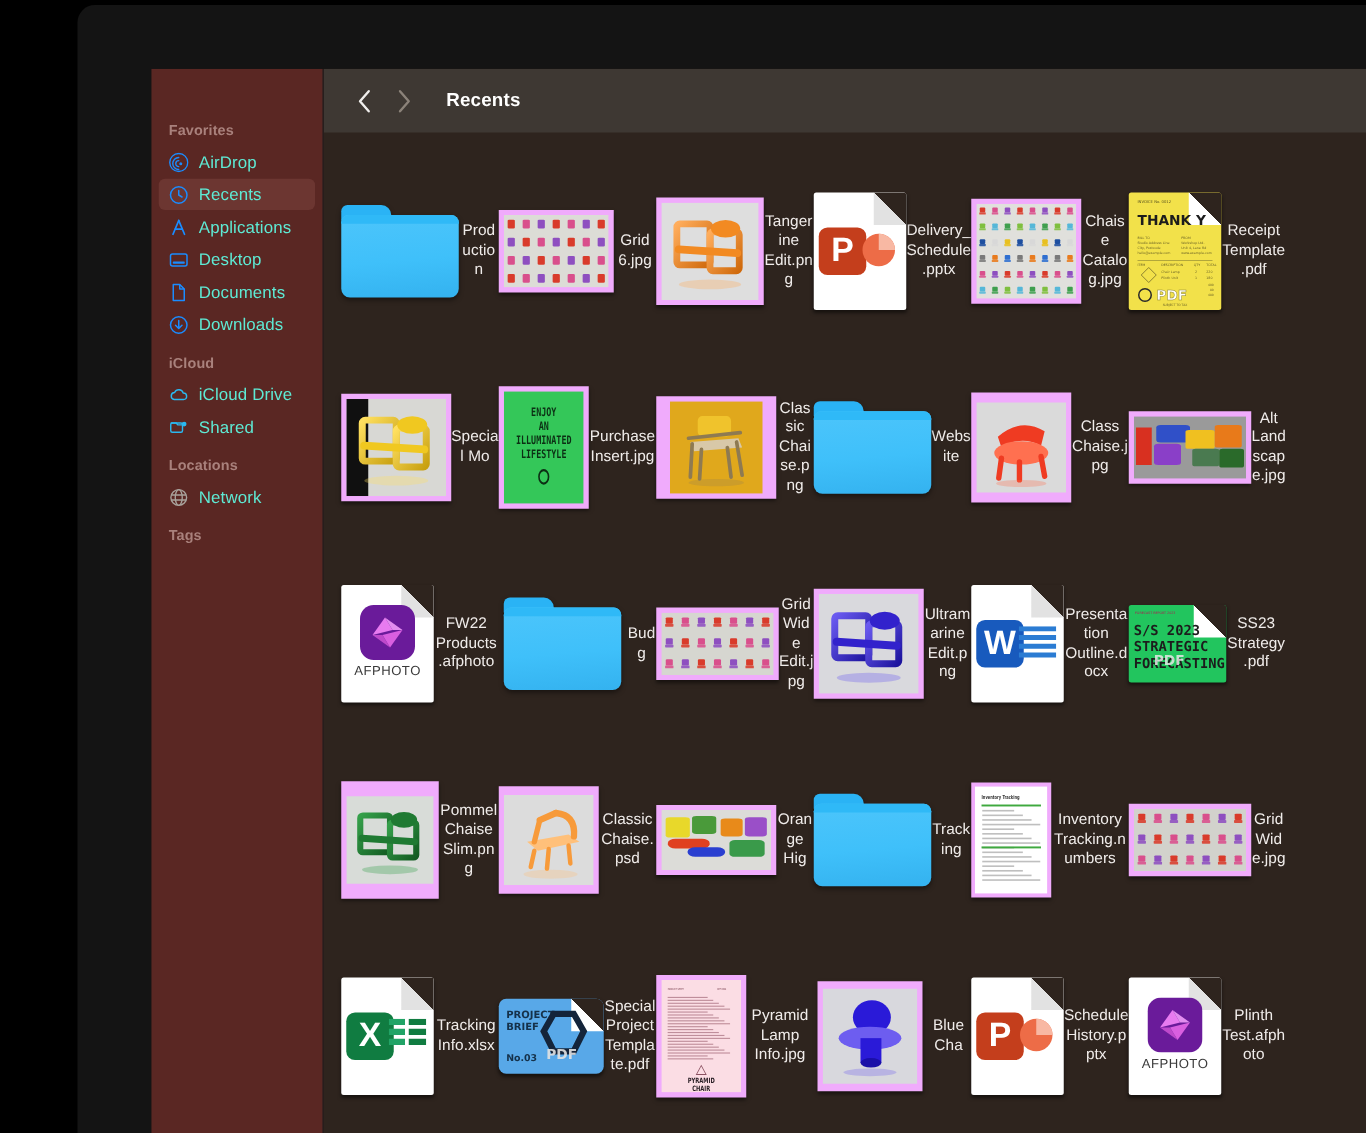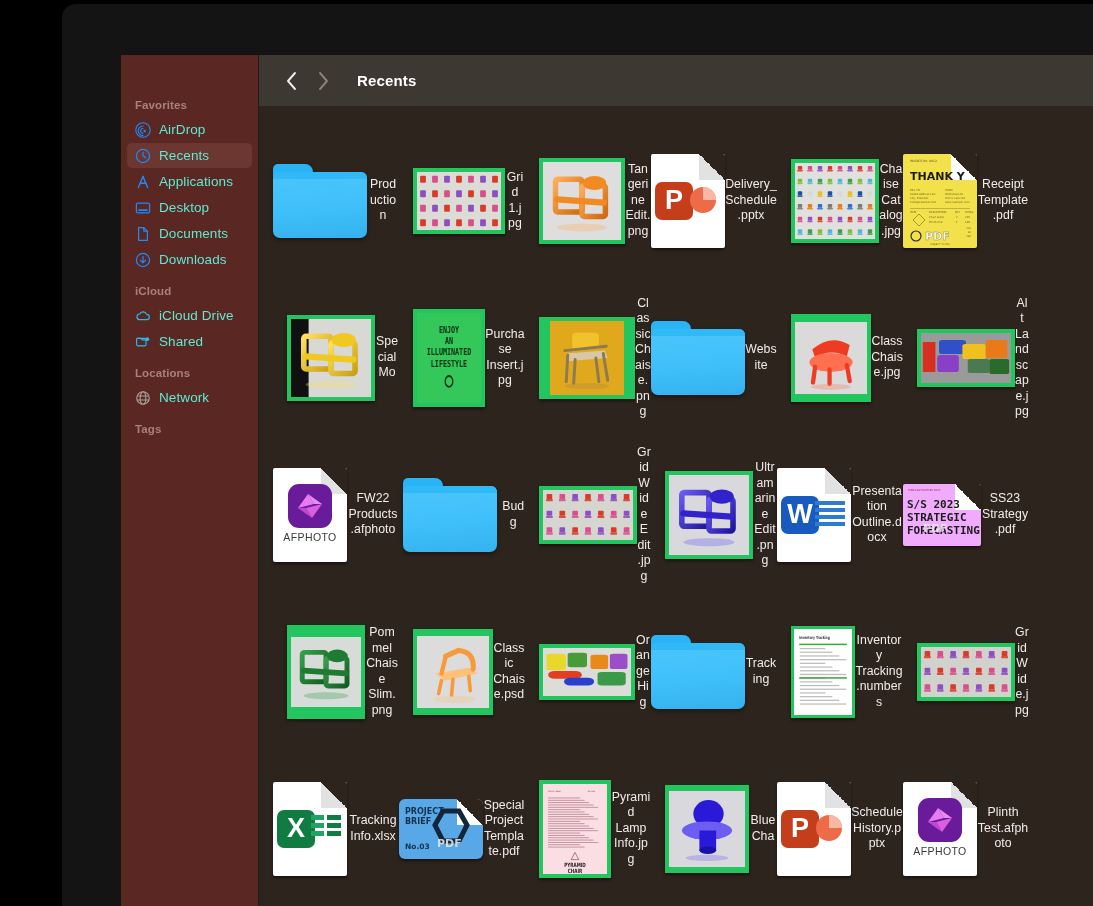--- a/index.html
+++ b/index.html
@@ -153,24 +153,24 @@
     background: linear-gradient(175deg,#4cc5fb 0%,#3fc0fa 55%,#34b2ef 100%);
     border-radius: 6px 6px 7px 7px;
   }
   .folder .lip {
     position: absolute; left: 0; top: 8px; width: 94px; height: 7px;
     background: #2fb9f7; border-radius: 6px 6px 0 0;
   }
 
   
   .photo {
-    background: #22c55e;
+    background: #f0abfc;
     padding: 4px;
     box-shadow: 0 2px 3px rgba(0,0,0,.5);
-    display: flex; align-items: center; justify-content: flex-start; margin-left: 14px;
+    display: flex; align-items: center; justify-content: flex-start;
   }
   .photo .inner { width: 100%; height: 100%; overflow: hidden; position: relative; }
 
   
   .docpage {
     width: 74px; height: 94px;
     background: #ffffff;
     position: relative;
     box-shadow: 0 2px 3px rgba(0,0,0,.5);
     border-radius: 2px;
@@ -350,21 +350,21 @@
                       <rect x="18" y="81.5" width="6.857142857142858" height="12" rx="1.4285714285714288" fill="#d94f8c"></rect>
                       <rect x="32.285714285714285" y="81.5" width="6.857142857142858" height="12" rx="1.4285714285714288" fill="#8e4fc0"></rect>
                       <rect x="46.57142857142858" y="81.5" width="6.857142857142858" height="12" rx="1.4285714285714288" fill="#d93b2b"></rect>
                       <rect x="60.85714285714286" y="81.5" width="6.857142857142858" height="12" rx="1.4285714285714288" fill="#d94f8c"></rect>
                       <rect x="75.14285714285714" y="81.5" width="6.857142857142858" height="12" rx="1.4285714285714288" fill="#8e4fc0"></rect>
                       <rect x="89.42857142857143" y="81.5" width="6.857142857142858" height="12" rx="1.4285714285714288" fill="#d93b2b"></rect>
                     </svg>
                   </div>
                 </div>
               </div>
-              <div class="cap">Grid 1.jpg</div>
+              <div class="cap">Grid 6.jpg</div>
             </div>
             <div class="cell">
               <div class="thumb-wrap">
                 <div class="photo" style="width: 86px; height: 86px;">
                   <div class="inner">
                     <svg class="fill" viewBox="0 0 100 100">
                       <rect width="100" height="100" fill="#dedede"></rect>
 
       <defs>
                         <linearGradient id="gf28a22" x1="0" y1="0" x2="1" y2="1">
@@ -910,21 +910,21 @@
                     <rect x="0" y="7" width="30" height="4" fill="#2b7cd3"></rect>
            <rect x="0" y="14" width="30" height="4" fill="#2b7cd3"></rect>
                     <rect x="0" y="21" width="30" height="4" fill="#2b7cd3"></rect>
                   </svg>
                 </div>
               </div>
               <div class="cap">Presentation Outline.docx</div>
             </div>
             <div class="cell">
               <div class="thumb-wrap">
-                <div class="docpage" style="width: 78px; height: 62px; background: #f0abfc;">
+                <div class="docpage" style="width: 78px; height: 62px; background: #22c55e;">
                   <div class="fold" style="background:linear-gradient(225deg,#2e241e 0 50%,#ffffff 50% 100%);"></div>
       <svg class="fill" viewBox="0 0 78 62" preserveAspectRatio="none" style="position:absolute;inset:0;">
         <text x="5" y="7" font-size="2.6" fill="#b01a52" font-family="DejaVu Sans, sans-serif">FORECAST REPORT 2023</text>
         <g font-family="DejaVu Sans Mono, monospace" font-weight="700" fill="#1c1c1c" font-size="11">
           <text x="4" y="24">S/S 2023</text>
           <text x="4" y="37">STRATEGIC</text>
           <text x="4" y="50">FORECASTING</text>
         </g>
         <text x="20" y="48" font-size="11" fill="#e8e8e8" opacity=".85" font-family="DejaVu Sans, sans-serif" font-weight="700">PDF</text>
       </svg>

